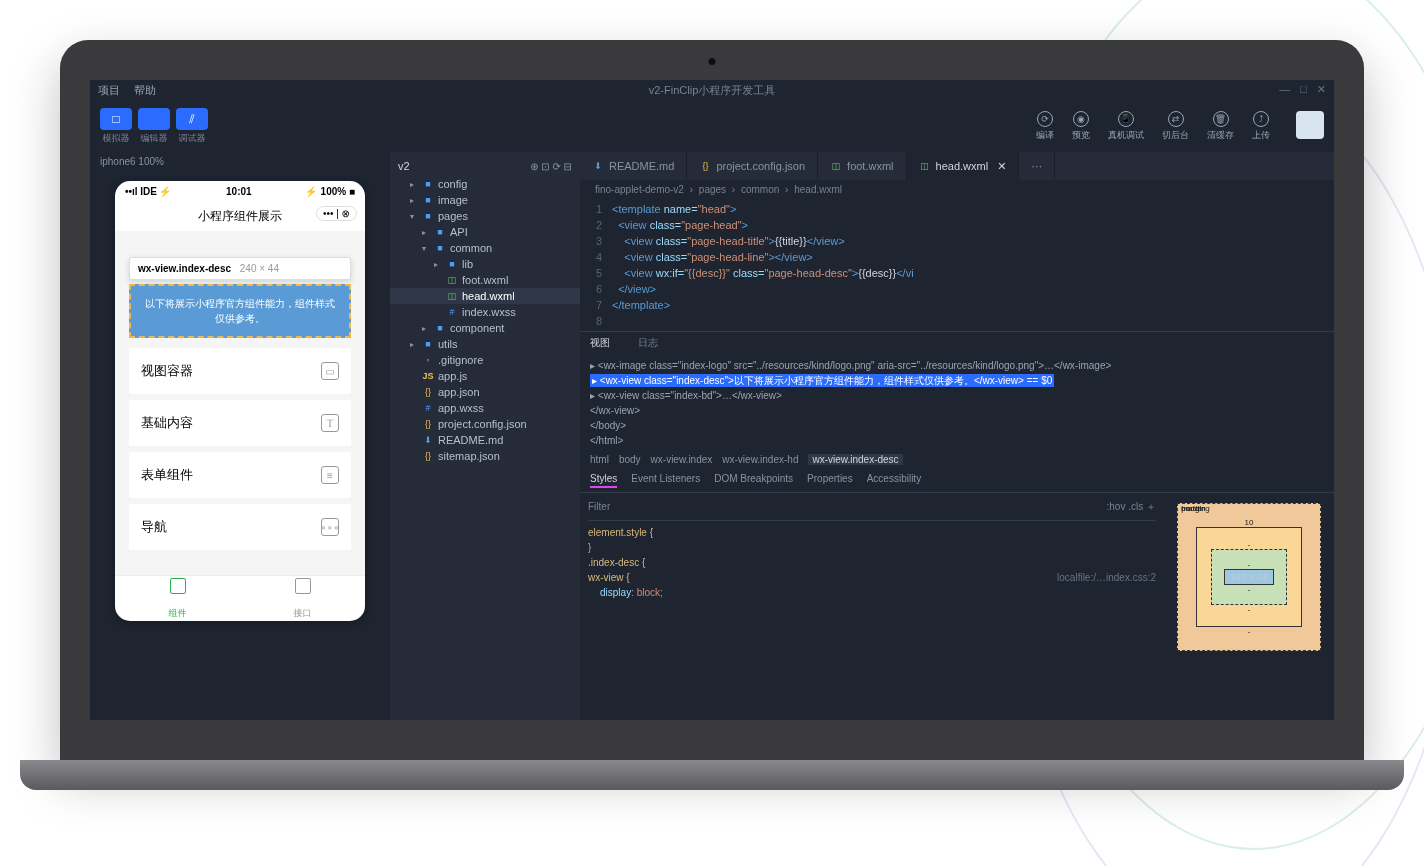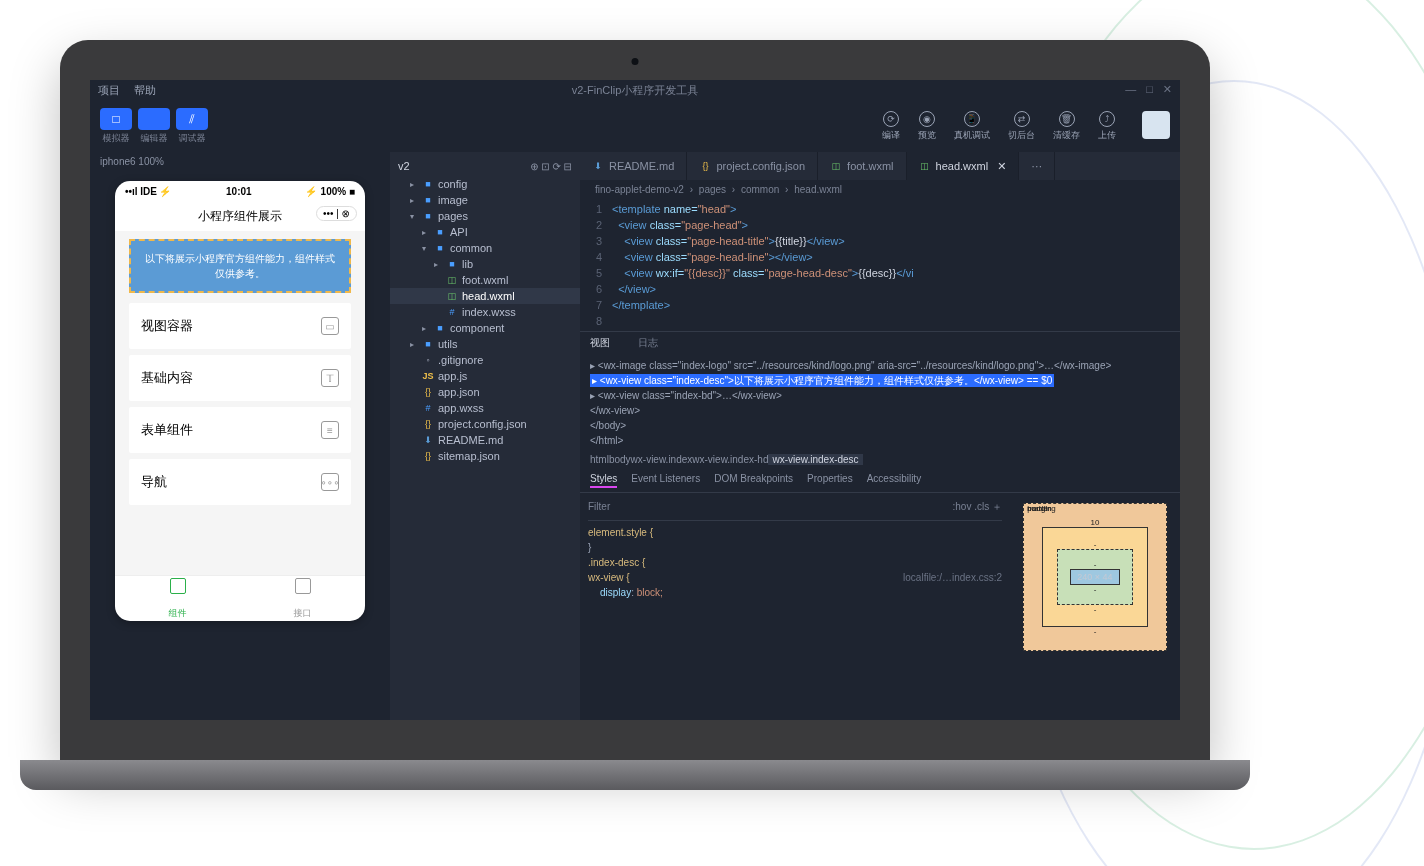--- a/index.html
+++ b/index.html
@@ -1,19 +1,19 @@
 <!DOCTYPE html>
 <html><head>
 <meta charset="utf-8">
 <style>
 *{margin:0;padding:0;box-sizing:border-box;font-family:-apple-system,"PingFang SC","Microsoft YaHei",sans-serif}
 body{background:#fff;width:1424px;height:866px;position:relative;overflow:hidden}
 .bg-curve-1{position:absolute;right:-80px;top:-50px;width:500px;height:900px;border:2px solid #c8e8d6;border-radius:50%;opacity:.7}
 .bg-curve-2{position:absolute;right:-40px;top:80px;width:460px;height:860px;border:2px solid #d0d8f0;border-radius:50%;opacity:.6}
-.laptop{position:absolute;left:60px;top:40px;width:1150px;height:780px}
+.laptop{position:absolute;left:60px;top:40px;width:1304px;height:780px}
 .laptop-bezel{background:#3a3a3c;border-radius:28px 28px 0 0;padding:40px 30px 0;height:720px;box-shadow:0 20px 50px rgba(0,0,0,.25)}
 .laptop-cam{position:absolute;left:50%;top:18px;width:7px;height:7px;background:#0d1015;border-radius:50%;transform:translateX(-50%)}
 .laptop-base{position:absolute;bottom:30px;left:-40px;right:-40px;height:30px;background:linear-gradient(#8a8a8e,#5a5a5e);border-radius:0 0 16px 16px}
 .screen{background:#1e2430;width:100%;height:640px;display:flex;flex-direction:column;font-size:11px;color:#c4c9d4;overflow:hidden}
 .menubar{height:20px;display:flex;align-items:center;padding:0 8px;gap:14px;color:#9aa3b5}
 .menubar span{cursor:pointer}
 .titlebar{position:absolute;left:50%;transform:translateX(-50%);top:43px;color:#7a8294;font-size:11px}
 .winctrl{position:absolute;right:38px;top:43px;display:flex;gap:10px;color:#6a7284}
 .toolbar{height:52px;display:flex;align-items:center;padding:0 10px;justify-content:space-between}
 .tb-left{display:flex;gap:6px}
@@ -67,21 +67,21 @@
 .code-text{flex:1;white-space:pre}
 .c-tag{color:#5a9bd5}
 .c-attr{color:#9cdcfe}
 .c-str{color:#ce9178}
 .c-var{color:#d0d5e0}
 .devtools{height:330px;display:flex;flex-direction:column;border-top:1px solid #333a48}
 .dt-tabs{display:flex;gap:28px;padding:4px 10px;font-size:10px;color:#7a8294}
 .dt-tabs .active{color:#d0d5e0}
 .dt-dom{font-family:Consolas,monospace;font-size:10px;padding:4px 10px;line-height:15px;color:#9aa3b5;max-height:110px;overflow:hidden}
 .dt-dom .hl{background:#2b6cff;color:#fff;padding:1px 2px}
-.dt-crumb{padding:4px 10px;font-size:10px;color:#8a92a4;display:flex;}
+.dt-crumb{padding:4px 10px;font-size:10px;color:#8a92a4;display:flex;gap:10px}
 .dt-crumb .active{color:#d0d5e0;background:#303848;padding:0 4px}
 .dt-panels{display:flex;gap:14px;padding:4px 10px;font-size:10px;color:#8a92a4;border-bottom:1px solid #333a48}
 .dt-panels .active{color:#d0d5e0;border-bottom:2px solid #d946ef;padding-bottom:2px}
 .dt-bottom{display:flex;flex:1}
 .styles-pane{flex:1;font-family:Consolas,monospace;font-size:10px;padding:4px 8px;color:#9aa3b5;line-height:15px}
 .styles-filter{display:flex;justify-content:space-between;color:#7a8294;padding:2px 0 6px;border-bottom:1px solid #333a48;margin-bottom:4px}
 .css-sel{color:#d7ba7d}
 .css-prop{color:#9cdcfe;margin-left:12px}
 .css-val{color:#ce9178}
 .box-model{width:170px;padding:10px;display:flex;align-items:flex-start;justify-content:center}
@@ -166,20 +166,24 @@
     <div class="phone-status">
       <span>••ıl IDE ⚡</span>
       <span>10:01</span>
       <span>⚡ 100% ■</span>
     </div>
     <div class="phone-title">
       <span>小程序组件展示</span>
       <span class="phone-capsule">••• | ⊗</span>
     </div>
     <div class="phone-body">
+      <div class="tooltip">
+        <b>wx-view.index-desc</b>
+        <span class="dim">240 × 44</span>
+      </div>
       <div class="highlight-box">以下将展示小程序官方组件能力，组件样式仅供参考。</div>
       <div id="phone-menus">
                   <div class="menu-card">
                     <span>视图容器</span>
                     <span class="menu-ic" style="display:flex;align-items:center;justify-content:center;font-size:10px;color:#999">▭</span>
                   </div>
                   <div class="menu-card">
                     <span>基础内容</span>
                     <span class="menu-ic" style="display:flex;align-items:center;justify-content:center;font-size:10px;color:#999">𝕋</span>
                   </div>

